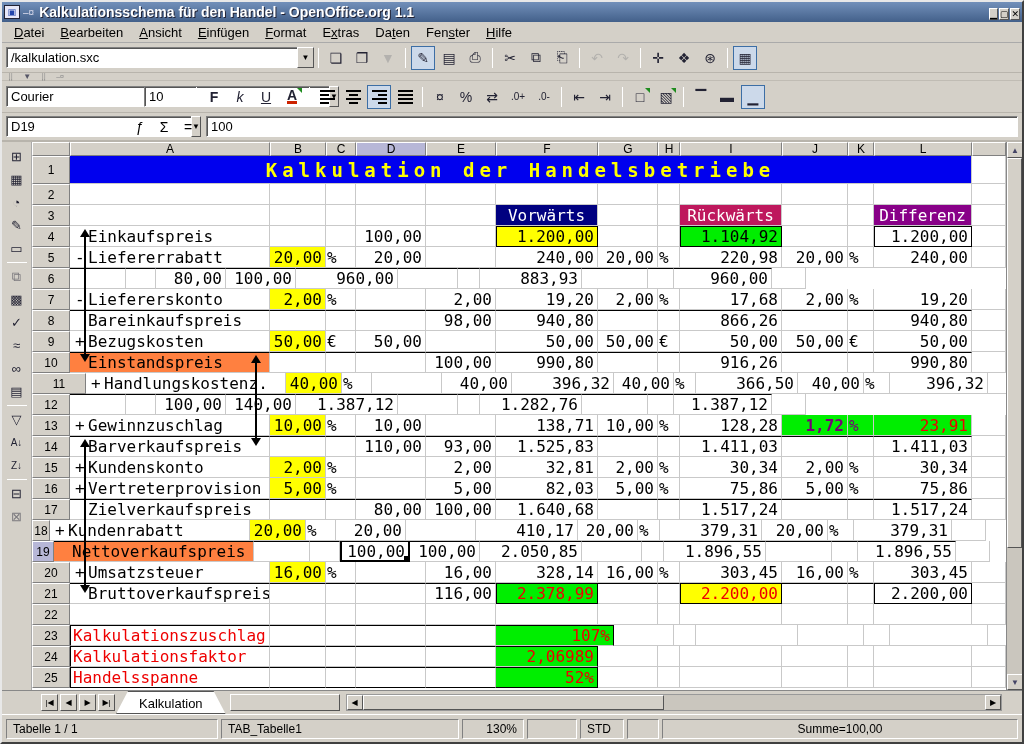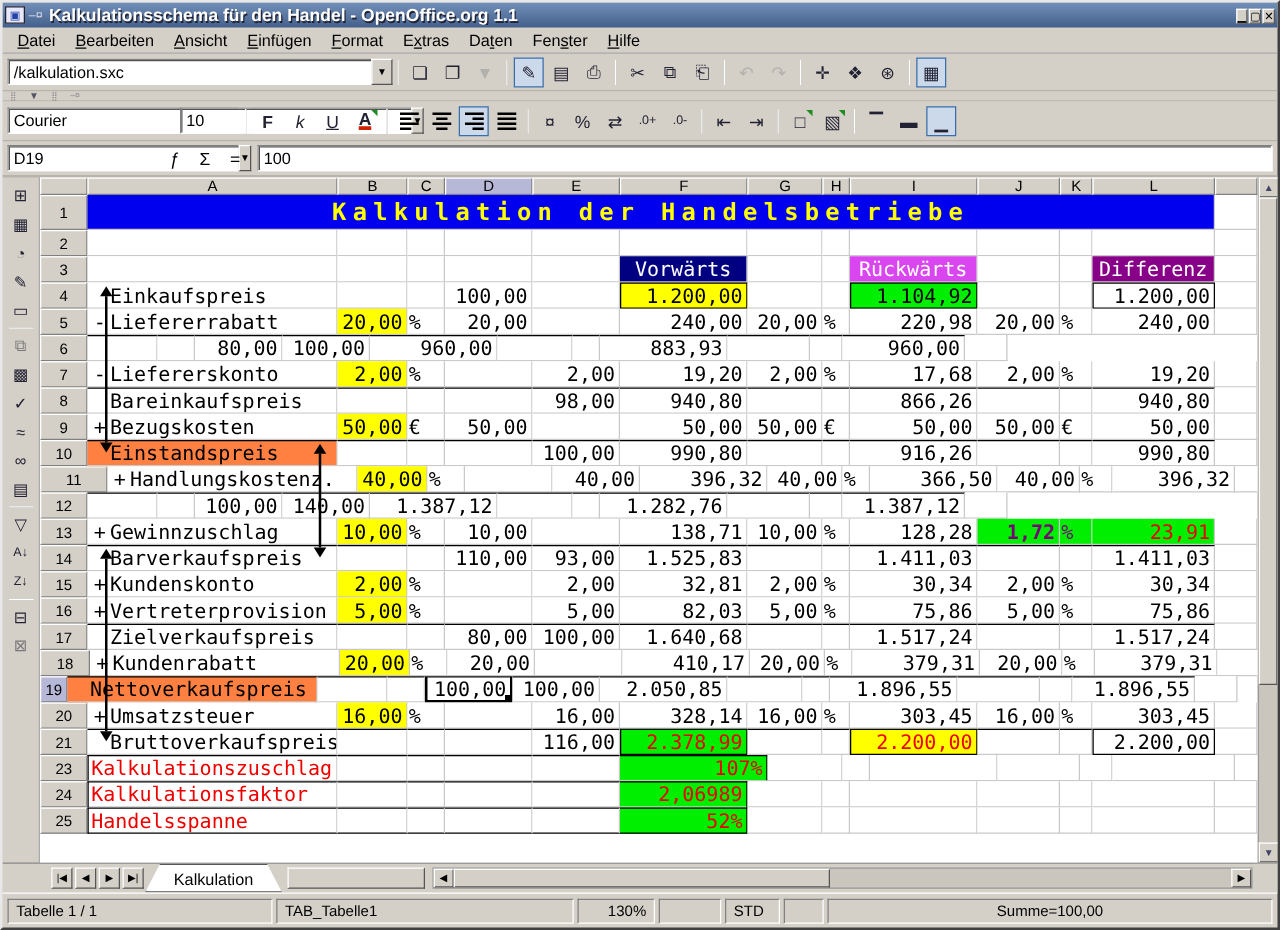--- a/index.html
+++ b/index.html
@@ -56,21 +56,21 @@
   .hdrcell.hl{background:#b7b7d7;}
   .cA{justify-content:flex-start;padding:0;}
   .cA .op{position:absolute;left:5px;}
   .cA .lbl{margin-left:18px;}
   .cA .lbl.noindent{margin-left:2px;}
   .unit{justify-content:flex-start;padding-left:1px;}
   .ctr{justify-content:center;}
   .yel{background:#ffff00;}
   .brt{background:#00ee00;}
   .navy{background:#000080;color:#fff;}
-  .grn{background:#d946ef;color:#fff;}
+  .grn{background:#be185d;color:#fff;}
   .pur{background:#880088;color:#fff;}
   .orangebg{background:#ff8040;}
   .redtext{color:#ee0000;}
   .purtext{color:#770077;}
   .bold{font-weight:bold;}
   .box{border:1px solid #000;}
   .sel{border:2px solid #000;}
   .sel::after{content:"";position:absolute;right:-1px;bottom:-1px;width:5px;height:5px;background:#000;}
   .grow.topline .cell:not(.cX){border-top:1px solid #000;}
   .grow.calcbox .c-A,.grow.calcbox .c-B,.grow.calcbox .c-C,.grow.calcbox .c-D,.grow.calcbox .c-E,.grow.calcbox .c-F{border-top:1px solid #000;}
@@ -634,21 +634,21 @@
           <span class="cell c-F" style="width: 102px;">1.640,68</span>
           <span class="cell c-G" style="width: 60px;"></span>
           <span class="cell c-H" style="width: 22px;"></span>
           <span class="cell c-I" style="width: 102px;">1.517,24</span>
           <span class="cell c-J" style="width: 66px;"></span>
           <span class="cell c-K" style="width: 26px;"></span>
           <span class="cell c-L" style="width: 98px;">1.517,24</span>
           <span class="cell cX" style="width: 34px;"></span>
         </div>
         <div class="grow" style="height: 21px;">
-          <span class="hdrcell" style="width: 40px;">18</span>
+          <span class="hdrcell" style="width: 18px;">18</span>
           <span class="cell cA c-A" style="width: 200px;">
             <span class="op">+</span>
             <span class="lbl">Kundenrabatt</span>
           </span>
           <span class="cell c-B yel" style="width: 56px;">20,00</span>
           <span class="cell c-C unit" style="width: 30px;">%</span>
           <span class="cell c-D" style="width: 70px;">20,00</span>
           <span class="cell c-E" style="width: 70px;"></span>
           <span class="cell c-F" style="width: 102px;">410,17</span>
           <span class="cell c-G" style="width: 60px;">20,00</span>
@@ -705,20 +705,36 @@
           <span class="cell c-C" style="width: 30px;"></span>
           <span class="cell c-D" style="width: 70px;"></span>
           <span class="cell c-E" style="width: 70px;">116,00</span>
           <span class="cell c-F brt redtext box" style="width: 102px;">2.378,99</span>
           <span class="cell c-G" style="width: 60px;"></span>
           <span class="cell c-H" style="width: 22px;"></span>
           <span class="cell c-I yel redtext box" style="width: 102px;">2.200,00</span>
           <span class="cell c-J" style="width: 66px;"></span>
           <span class="cell c-K" style="width: 26px;"></span>
           <span class="cell c-L box" style="width: 98px;">2.200,00</span>
+          <span class="cell cX" style="width: 34px;"></span>
+        </div>
+        <div class="grow" style="height: 21px;">
+          <span class="hdrcell" style="width: 38px;">22</span>
+          <span class="cell cA c-A" style="width: 200px;"></span>
+          <span class="cell c-B" style="width: 56px;"></span>
+          <span class="cell c-C" style="width: 30px;"></span>
+          <span class="cell c-D" style="width: 70px;"></span>
+          <span class="cell c-E" style="width: 70px;"></span>
+          <span class="cell c-F" style="width: 102px;"></span>
+          <span class="cell c-G" style="width: 60px;"></span>
+          <span class="cell c-H" style="width: 22px;"></span>
+          <span class="cell c-I" style="width: 102px;"></span>
+          <span class="cell c-J" style="width: 66px;"></span>
+          <span class="cell c-K" style="width: 26px;"></span>
+          <span class="cell c-L" style="width: 98px;"></span>
           <span class="cell cX" style="width: 34px;"></span>
         </div>
         <div class="grow calcbox" style="height: 21px;">
           <span class="hdrcell" style="width: 38px;">23</span>
           <span class="cell cA c-A redtext" style="width: 200px;">
             <span class="lbl noindent">Kalkulationszuschlag</span>
           </span>
           <span class="cell c-B" style="width: 56px;"></span>
           <span class="cell c-C" style="width: 30px;"></span>
           <span class="cell c-D" style="width: 70px;"></span>

